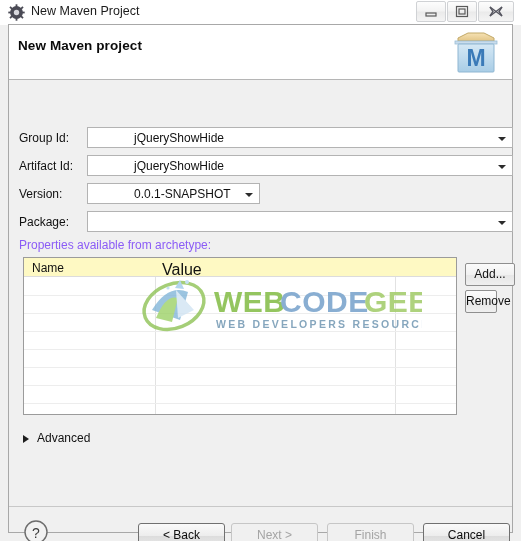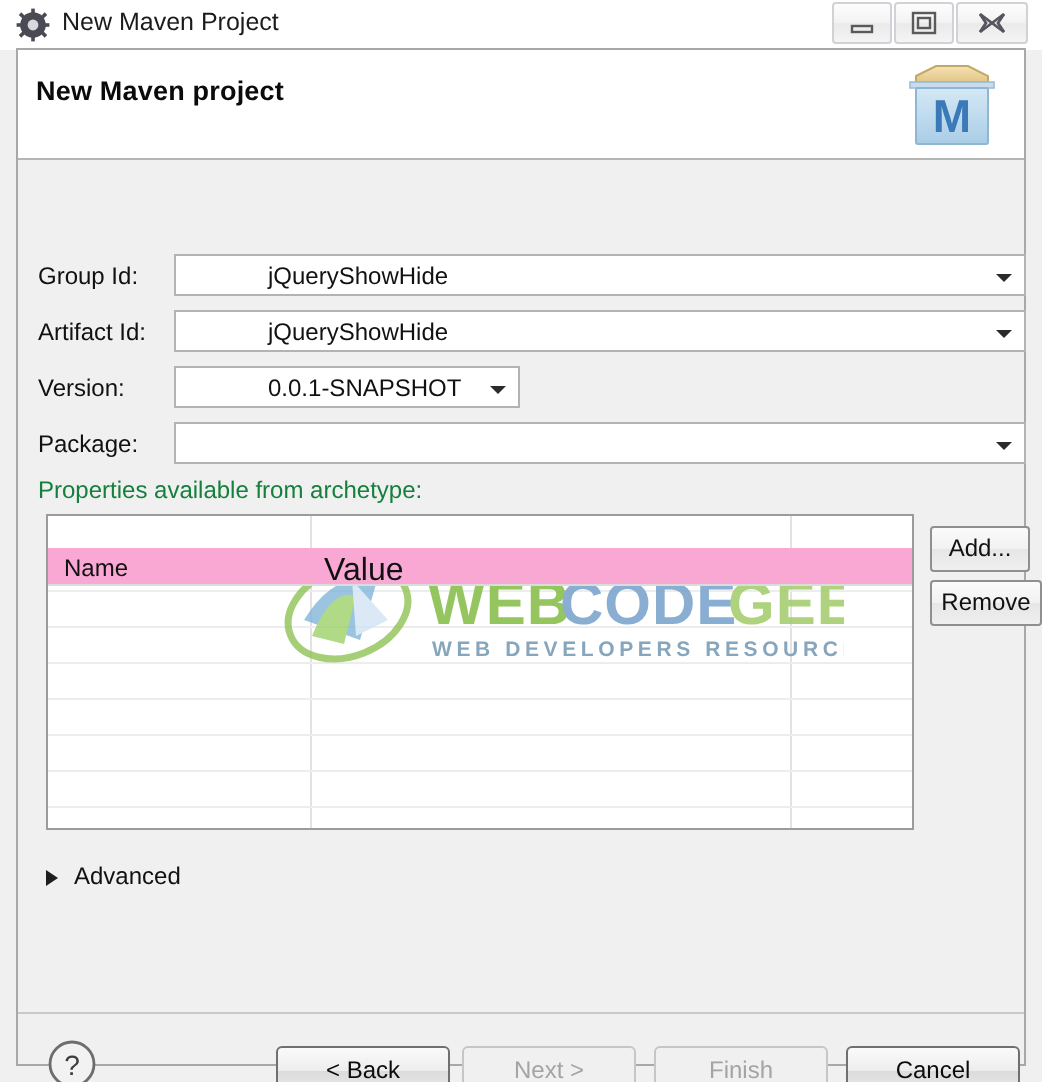--- a/index.html
+++ b/index.html
@@ -134,38 +134,38 @@
   #cmb-group    { left: 78px;  top: 102px; width: 426px; }
   #cmb-artifact { left: 78px;  top: 130px; width: 426px; }
   #cmb-version  { left: 78px;  top: 158px; width: 173px; }
   #cmb-package  { left: 78px;  top: 186px; width: 426px; }
 
   
   #props-label {
     position: absolute;
     left: 10px; top: 213px;
     font-size: 12px;
-    color: #15803d;
+    color: #8b5cf6;
   }
   #props-table {
     position: absolute;
     left: 14px; top: 232px;
     width: 434px;
     height: 158px;
     box-sizing: border-box;
     border: 1px solid #9b9b9b;
     background: #ffffff;
     overflow: hidden;
   }
   #table-head {
     position: absolute;
-    left: 0; top: 16px;
+    left: 0; top: 0;
     width: 100%;
     height: 19px;
-    background: #f9a8d4;
+    background: #fef9c3;
     border-bottom: 1px solid #dcdcdc;
     box-sizing: border-box;
   }
   .col-name {
     position: absolute;
     top: 3px; left: 8px;
     font-size: 12px;
     color: #111;
   }
   .col-value {
@@ -208,21 +208,21 @@
     background: linear-gradient(to bottom, #fbfbfb 0%, #f1f1f1 50%, #e6e6e6 51%, #efefef 100%);
     border: 1px solid #8f8f8f;
     border-radius: 2px;
     font-size: 12px;
     color: #111;
     text-align: center;
     line-height: 21px;
     white-space: nowrap;
   }
   #btn-add    { left: 456px; top: 238px; width: 50px; }
-  #btn-remove { left: 456px; top: 265px; width: 56px; }
+  #btn-remove { left: 456px; top: 265px; width: 32px; }
 
   
   #advanced {
     position: absolute;
     left: 14px; top: 406px;
     height: 16px;
   }
   #advanced-arrow {
     position: absolute;
     left: 0; top: 4px;

